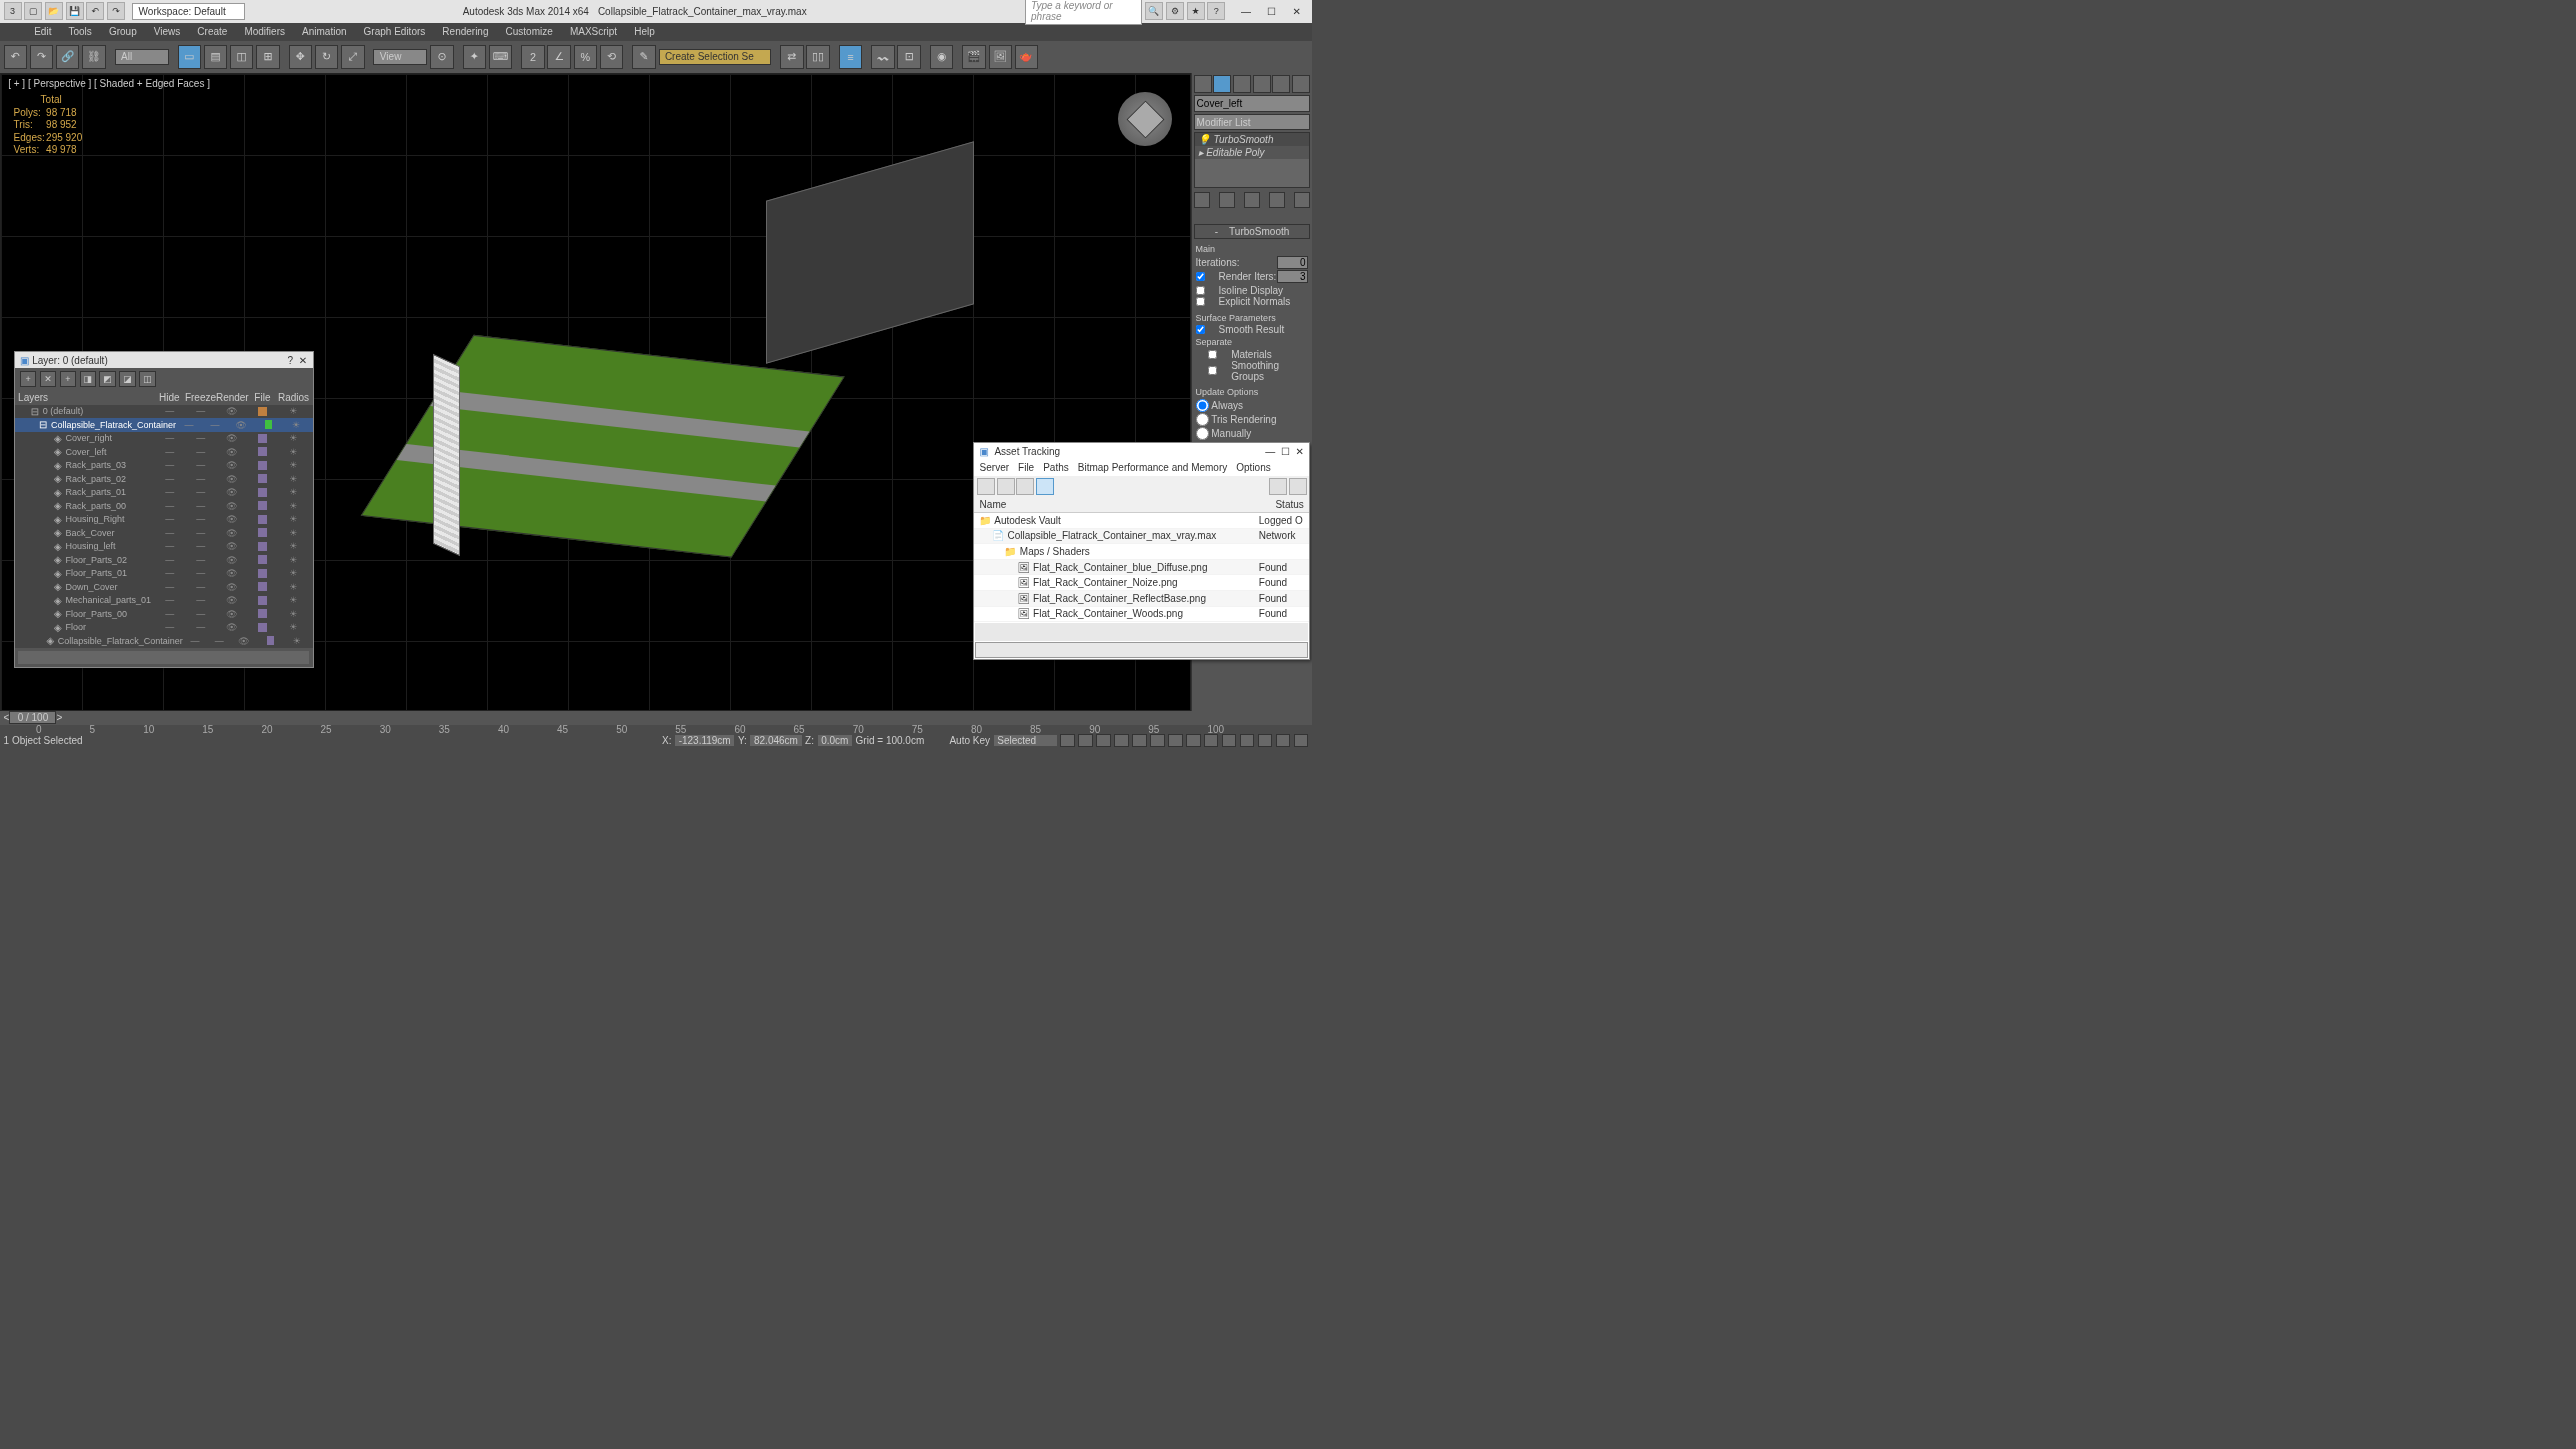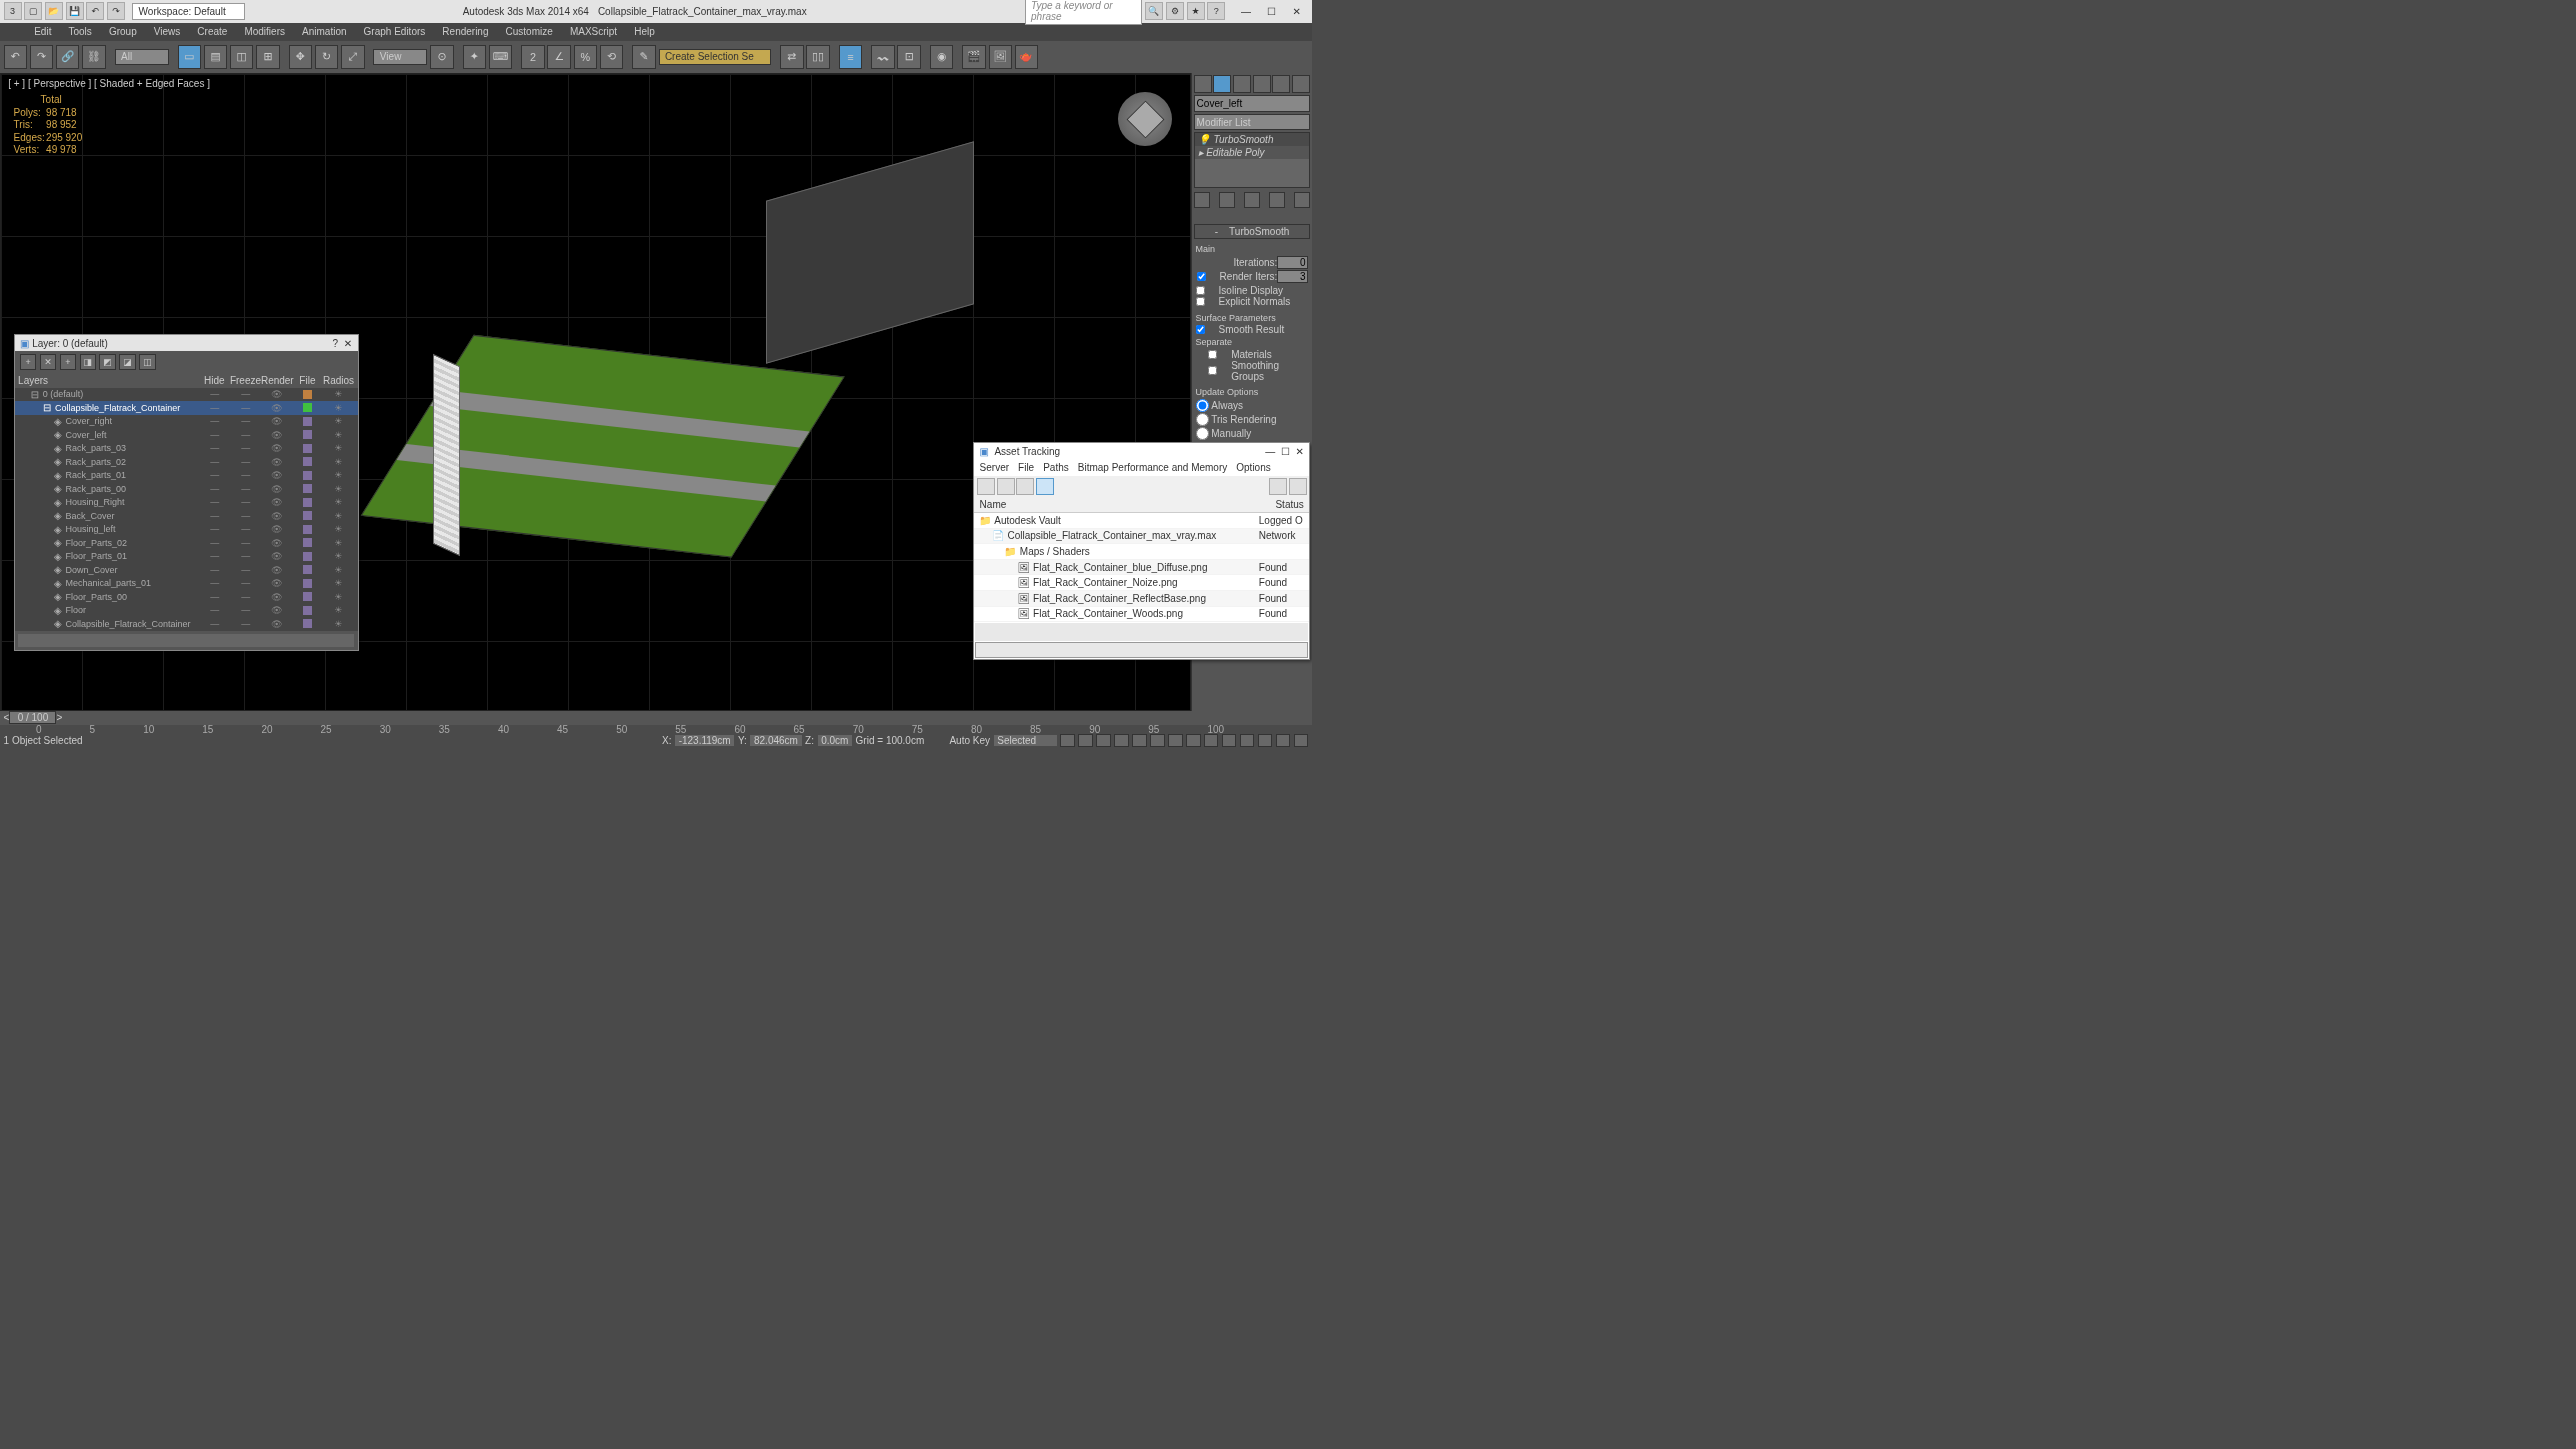--- a/index.html
+++ b/index.html
@@ -42,29 +42,29 @@
 .cmdpanel .modlist { width: 100%; padding: 1.8px; background: #888; border: 0.9px solid #333; margin-bottom: 1.8px; }
 .cmdpanel .stack { background: #666; border: 0.9px solid #333; height: 56px; }
 .cmdpanel .stack-item { padding: 0.9px 3.6px; font-style: italic; background: #555; }
 .cmdpanel .stack-item.sel { background: #4a4a4a; }
 .cmdpanel .stack-btns { display: flex; justify-content: space-between; margin-top: 3.6px; }
 .cmdpanel .stack-btns .sb { width: 16.3px; height: 16.3px; background: #686868; border: 0.9px solid #333; }
 .cmdpanel .rollout { margin-top: 16.3px; }
 .cmdpanel .rollout-hdr { text-align: center; padding: 0.9px; background: #555; border: 0.9px solid #333; }
 .cmdpanel .rollout-body { padding: 2.7px 1.8px; }
 .cmdpanel .lbl { display: block; margin: 1.8px 0; font-size: 9px; }
-.cmdpanel .row { display: flex; align-items: center; justify-content: flex-end; margin: 1.8px 0; }
+.cmdpanel .row { display: flex; align-items: center; justify-content: space-between; margin: 1.8px 0; }
 .cmdpanel .spinner { width: 31px; padding: 0 1.8px; background: #888; border: 0.9px solid #333; text-align: right; color: #000; }
 .cmdpanel .chk { display: flex; align-items: center; gap: 14px; }
 .cmdpanel .chk input { width: 9px; height: 9px; }
 .cmdpanel .rad { display: flex; align-items: center; gap: 2.7px; margin: 0.9px 0; }
 .cmdpanel .update-btn { width: 100%; padding: 1.8px; background: #888; border: 0.9px solid #333; margin-top: 3.6px; text-align: center; }
 
 
-.layer-dlg { position: absolute; top: 334px; left: 13.5px; width: 345px; background: #555; border: 0.9px solid #888; box-shadow: 1.8px 1.8px 3.6px rgba(0,0,0,0.5); }
+.layer-dlg { position: absolute; top: 351px; left: 13.5px; width: 300px; background: #555; border: 0.9px solid #888; box-shadow: 1.8px 1.8px 3.6px rgba(0,0,0,0.5); }
 .layer-dlg .dlg-title { background: #e4e4e4; color: #333; padding: 2.7px 5.4px; display: flex; justify-content: space-between; align-items: center; }
 .layer-dlg .dlg-tools { display: flex; gap: 3.6px; padding: 2.7px 5.4px; background: #555; }
 .layer-dlg .dlg-tools .dt { width: 16.3px; height: 16.3px; background: #686868; border: 0.9px solid #333; display: flex; align-items: center; justify-content: center; font-size: 9px; }
 .layer-dlg .cols { display: flex; padding: 1.8px 3.6px; background: #555; color: #ccc; font-size: 9px; }
 .layer-dlg .cols .c1 { flex: 1; }
 .layer-dlg .cols .cc { width: 31px; text-align: center; }
 .layer-dlg .layer-rows { background: #444; max-height: 244px; overflow-y: auto; }
 .layer-dlg .lrow { display: flex; align-items: center; padding: 0.9px 3.6px; height: 13.5px; color: #aaa; }
 .layer-dlg .lrow.sel { background: #3a5a8a; color: #fff; }
 .layer-dlg .lrow .indent0 { width: 12.6px; }

